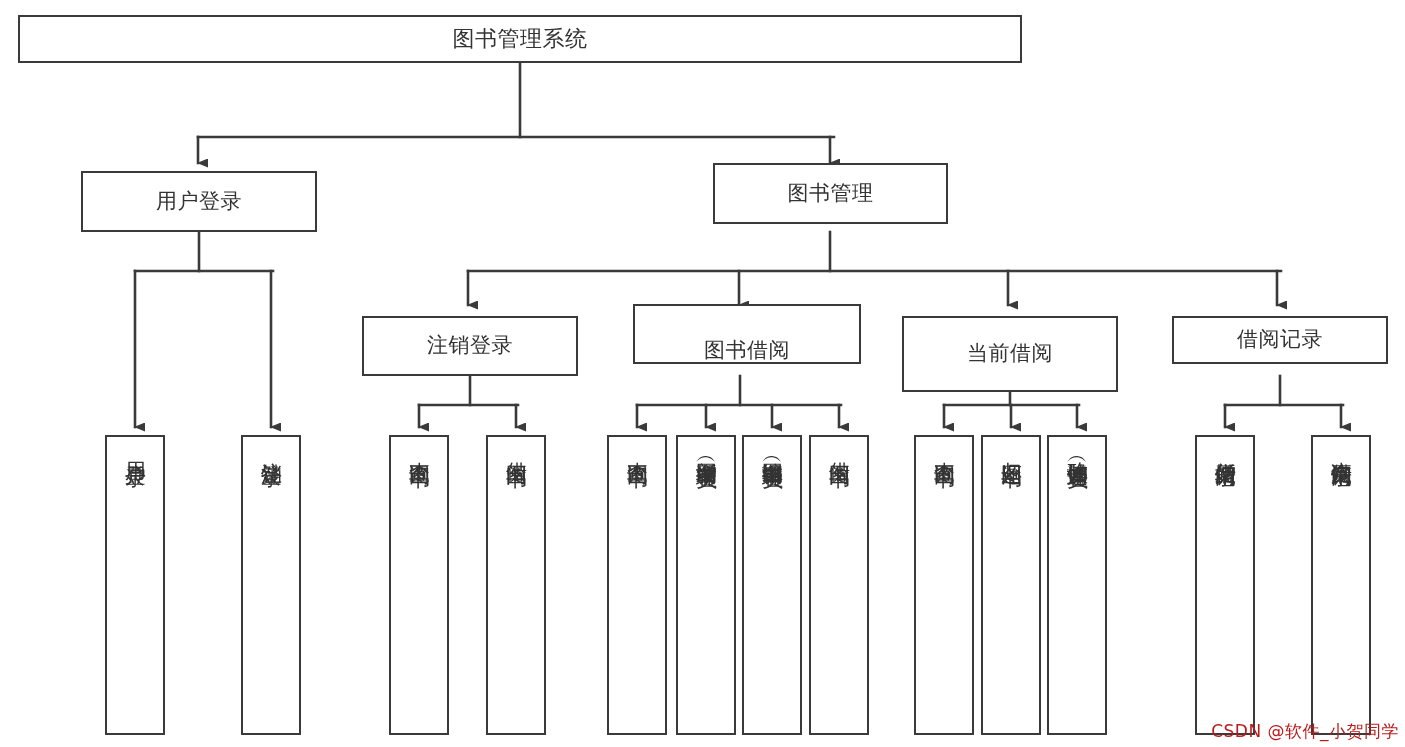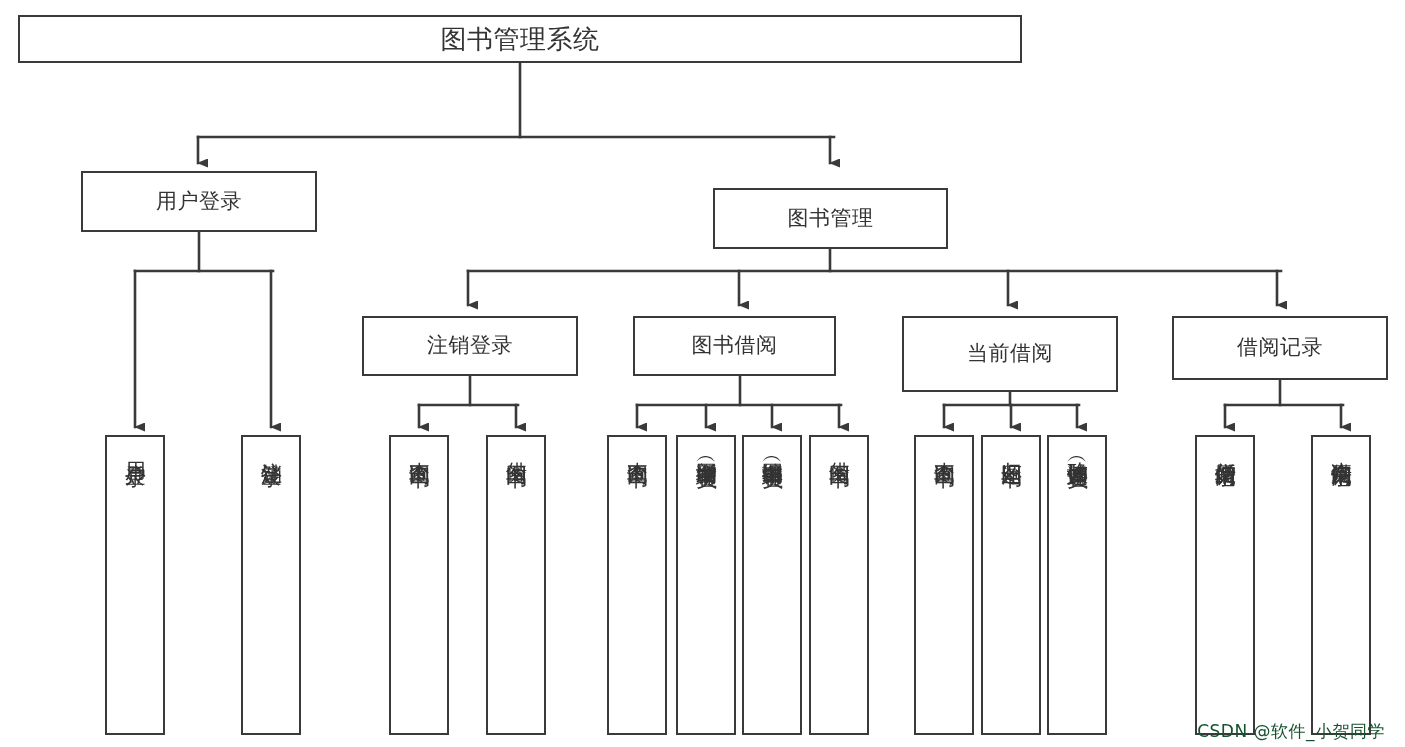--- a/index.html
+++ b/index.html
@@ -42,21 +42,21 @@
     letter-spacing: 0.5px;
   }
   
   .node.horiz .node-label {
     font-size: 21px;
     line-height: 1.1;
     white-space: nowrap;
     text-align: center;
   }
   .node.root .node-label {
-    font-size: 26px;
+    font-size: 22px;
   }
   
   .node.vert {
     align-items: flex-start;
     justify-content: center;
     padding-top: 8px;
   }
   .node.vert .node-label {
     writing-mode: vertical-rl;
     text-orientation: upright;
@@ -64,24 +64,24 @@
     line-height: 1.18;
     letter-spacing: 2px;
     white-space: nowrap;
     text-align: left;
   }
   .node.vert.tall-text .node-label {
     letter-spacing: 1px;
   }
   #watermark {
     position: absolute;
-    right: 20px;
+    right: 6px;
     bottom: 4px;
     font-size: 17px;
-    color: #14532d;
+    color: #b91c1c;
     letter-spacing: 0.5px;
     white-space: nowrap;
   }
 </style>
 </head>
 <body>
 
 <div id="diagram-root">
 
   <svg id="edges-layer" width="1405" height="747" viewBox="0 0 1405 747">
@@ -134,34 +134,34 @@
     </g>
   </svg>
 
   <div class="node horiz root" style="left:18px; top:15px; width:1004px; height:48px;">
     <span class="node-label">图书管理系统</span>
   </div>
 
   <div class="node horiz" style="left:81px; top:171px; width:236px; height:61px;">
     <span class="node-label">用户登录</span>
   </div>
-  <div class="node horiz" style="left:713px; top:188px; width:235px; height:61px;">
+  <div class="node horiz" style="left:713px; top:163px; width:235px; height:61px;">
     <span class="node-label">图书管理</span>
   </div>
 
   <div class="node horiz" style="left:362px; top:316px; width:216px; height:60px;">
     <span class="node-label">注销登录</span>
   </div>
-  <div class="node horiz" style="left:633px; top:316px; width:203px; height:60px;">
+  <div class="node horiz" style="left:633px; top:304px; width:228px; height:60px;align-items:flex-end;">
     <span class="node-label">图书借阅</span>
   </div>
   <div class="node horiz" style="left:902px; top:316px; width:216px; height:76px;">
     <span class="node-label">当前借阅</span>
   </div>
-  <div class="node horiz" style="left:1172px; top:316px; width:216px; height:64px;">
+  <div class="node horiz" style="left:1172px; top:316px; width:216px; height:48px;">
     <span class="node-label">借阅记录</span>
   </div>
 
   <div class="node vert" style="left:105px; top:435px; width:60px; height:300px;">
     <span class="node-label">用户登录</span>
   </div>
   <div class="node vert" style="left:241px; top:435px; width:60px; height:300px;">
     <span class="node-label">注销登录</span>
   </div>
 

